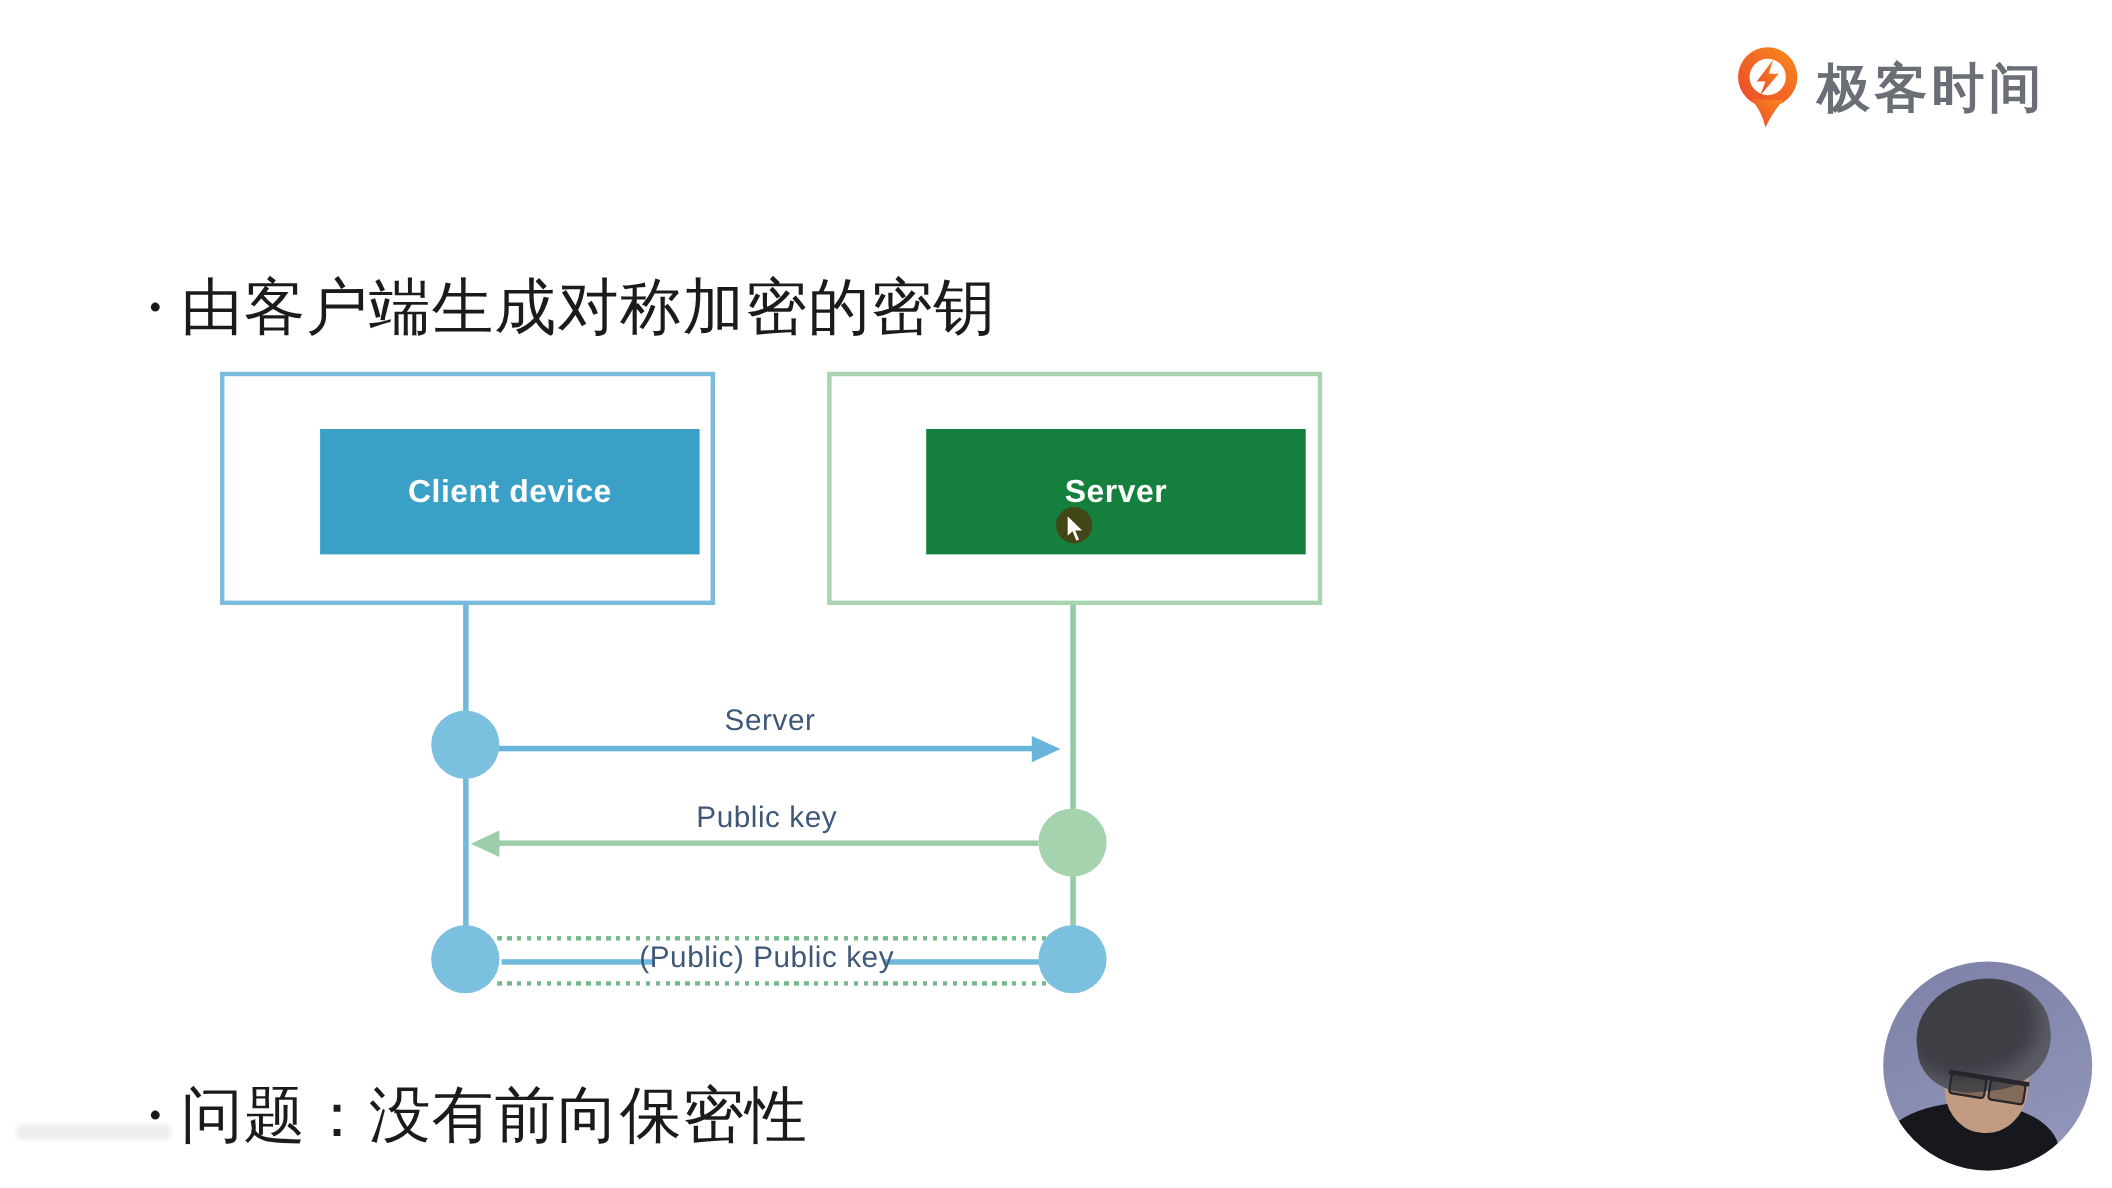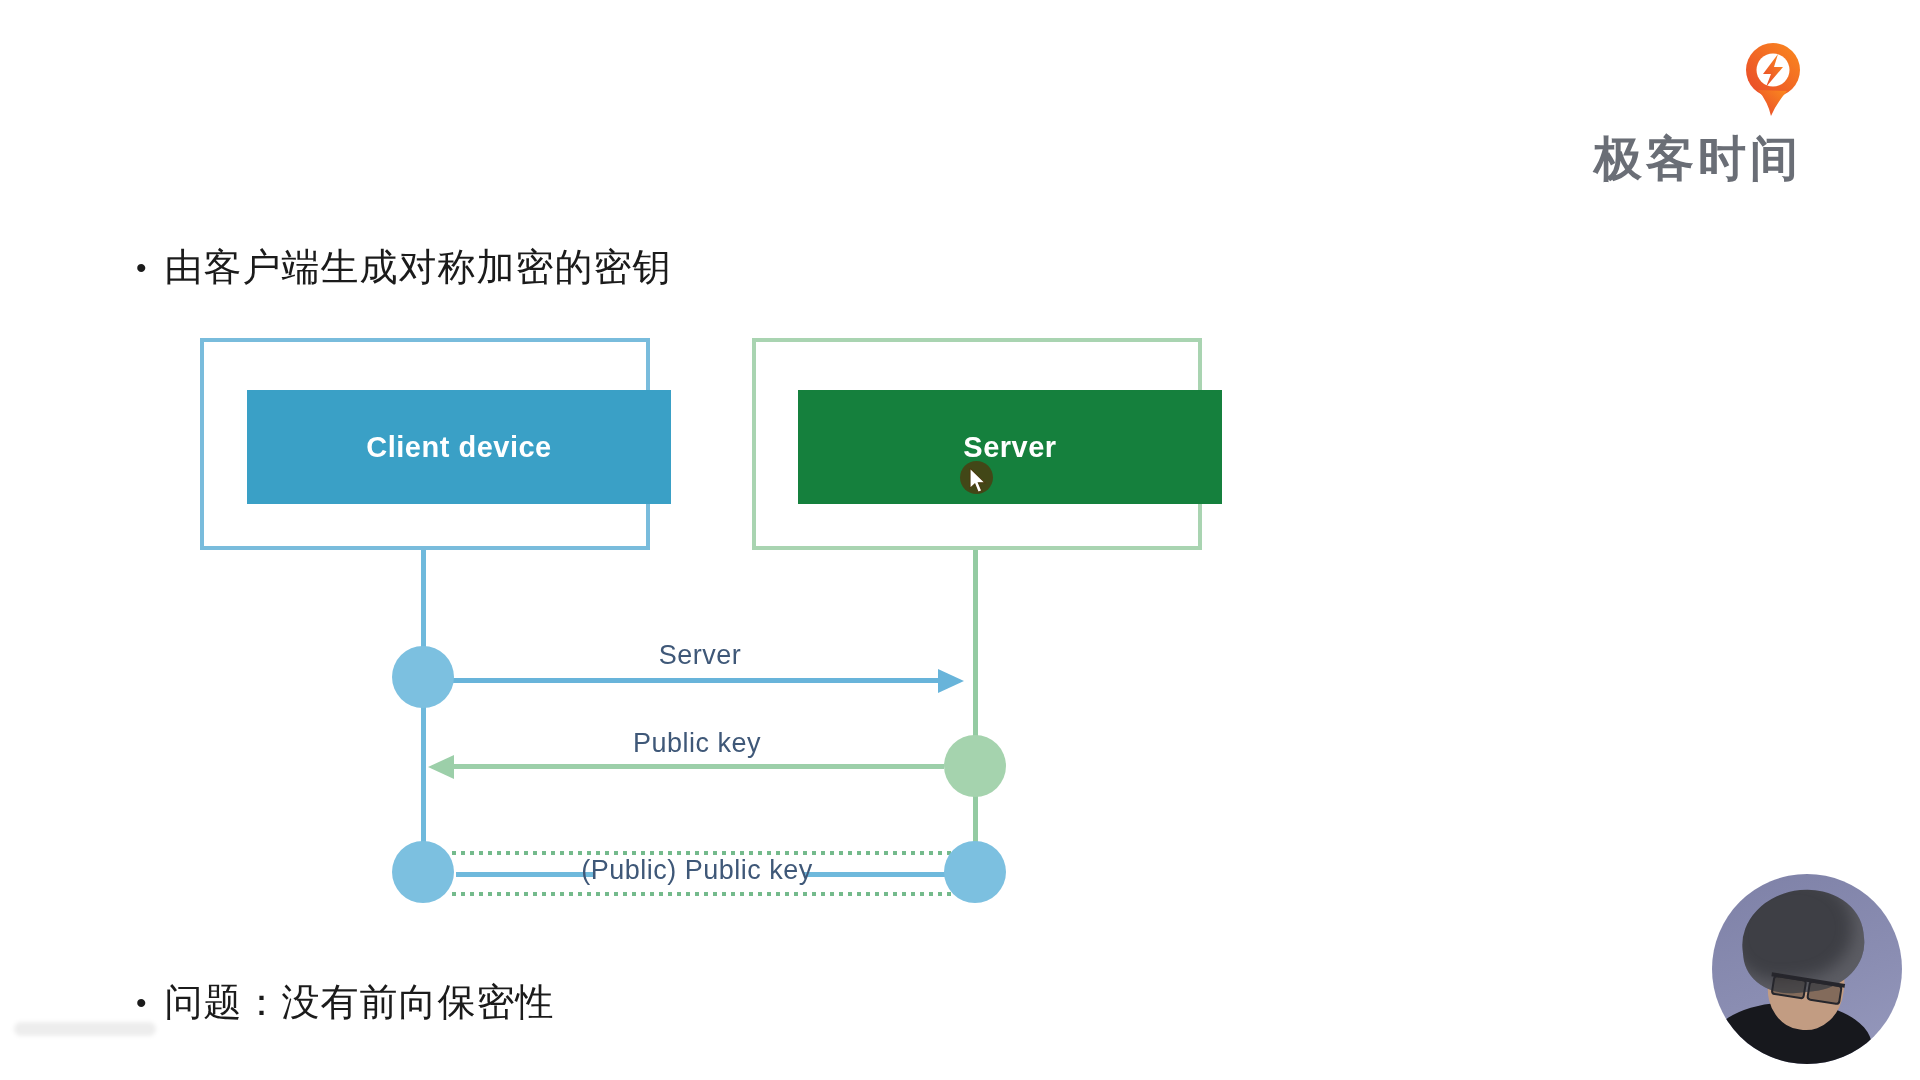--- a/index.html
+++ b/index.html
@@ -9,43 +9,43 @@
   .slide { position: absolute; inset: 0; background: #ffffff; }
 
   
   .title {
     position: absolute; left: 148px; top: 58px;
     font-size: 74px; font-weight: 300; color: #1c1c1c;
     letter-spacing: 1px; white-space: nowrap;
   }
 
   
-  .logo { position: absolute; left: 1578px; top: 42px; display: flex; align-items: flex-end; flex-direction: column; }
+  .logo { position: absolute; left: 1578px; top: 42px; display: flex; align-items: center; }
   .logo-icon { width: 58px; height: 78px; display: block; }
   .logo-text {
     margin-left: 16px; font-size: 48px; font-weight: 600; color: #6a6e76;
     letter-spacing: 4px; line-height: 78px; white-space: nowrap;
   }
 
   
   .bullet { position: absolute; left: 136px; display: flex; align-items: center; color: #1b1b1b; }
   .bullet .dot { font-size: 30px; margin-right: 18px; color: #1b1b1b; }
-  .bullet .txt { font-size: 38px; letter-spacing: 1px; white-space: nowrap; }
+  .bullet .txt { font-size: 56px; letter-spacing: 1px; white-space: nowrap; }
   .bullet-1 { top: 242px; }
   .bullet-2 { top: 977px; }
 
   
   .outer-box { position: absolute; width: 450px; height: 212px; background: #ffffff; }
   .outer-client { left: 200px; top: 338px; border: 4px solid #79bcdc; }
   .outer-server { left: 752px; top: 338px; border: 4px solid #a9d4b1; }
 
   .inner-box {
-    position: absolute; width: 424px; height: 114px;
+    position: absolute; width: 345px; height: 114px;
     display: flex; align-items: center; justify-content: center;
-    color: #ffffff; font-size: 29px; font-weight: bold; letter-spacing: 0.5px;
+    color: #ffffff; font-size: 29px; font-weight: bold; letter-spacing: 0.5px; margin-left: 44px;
   }
   .inner-client { left: 247px; top: 390px; background: #3aa0c6; }
   .inner-server { left: 798px; top: 390px; background: #15803d; }
 
   .lifeline { position: absolute; width: 5px; top: 550px; height: 324px; }
   .lifeline-client { left: 421px; background: #6fb9dc; }
   .lifeline-server { left: 973px; background: #94cba2; }
 
   .msg-line { position: absolute; height: 5px; }
   .line-hello { left: 430px; top: 678px; width: 510px; background: #68b4da; }

